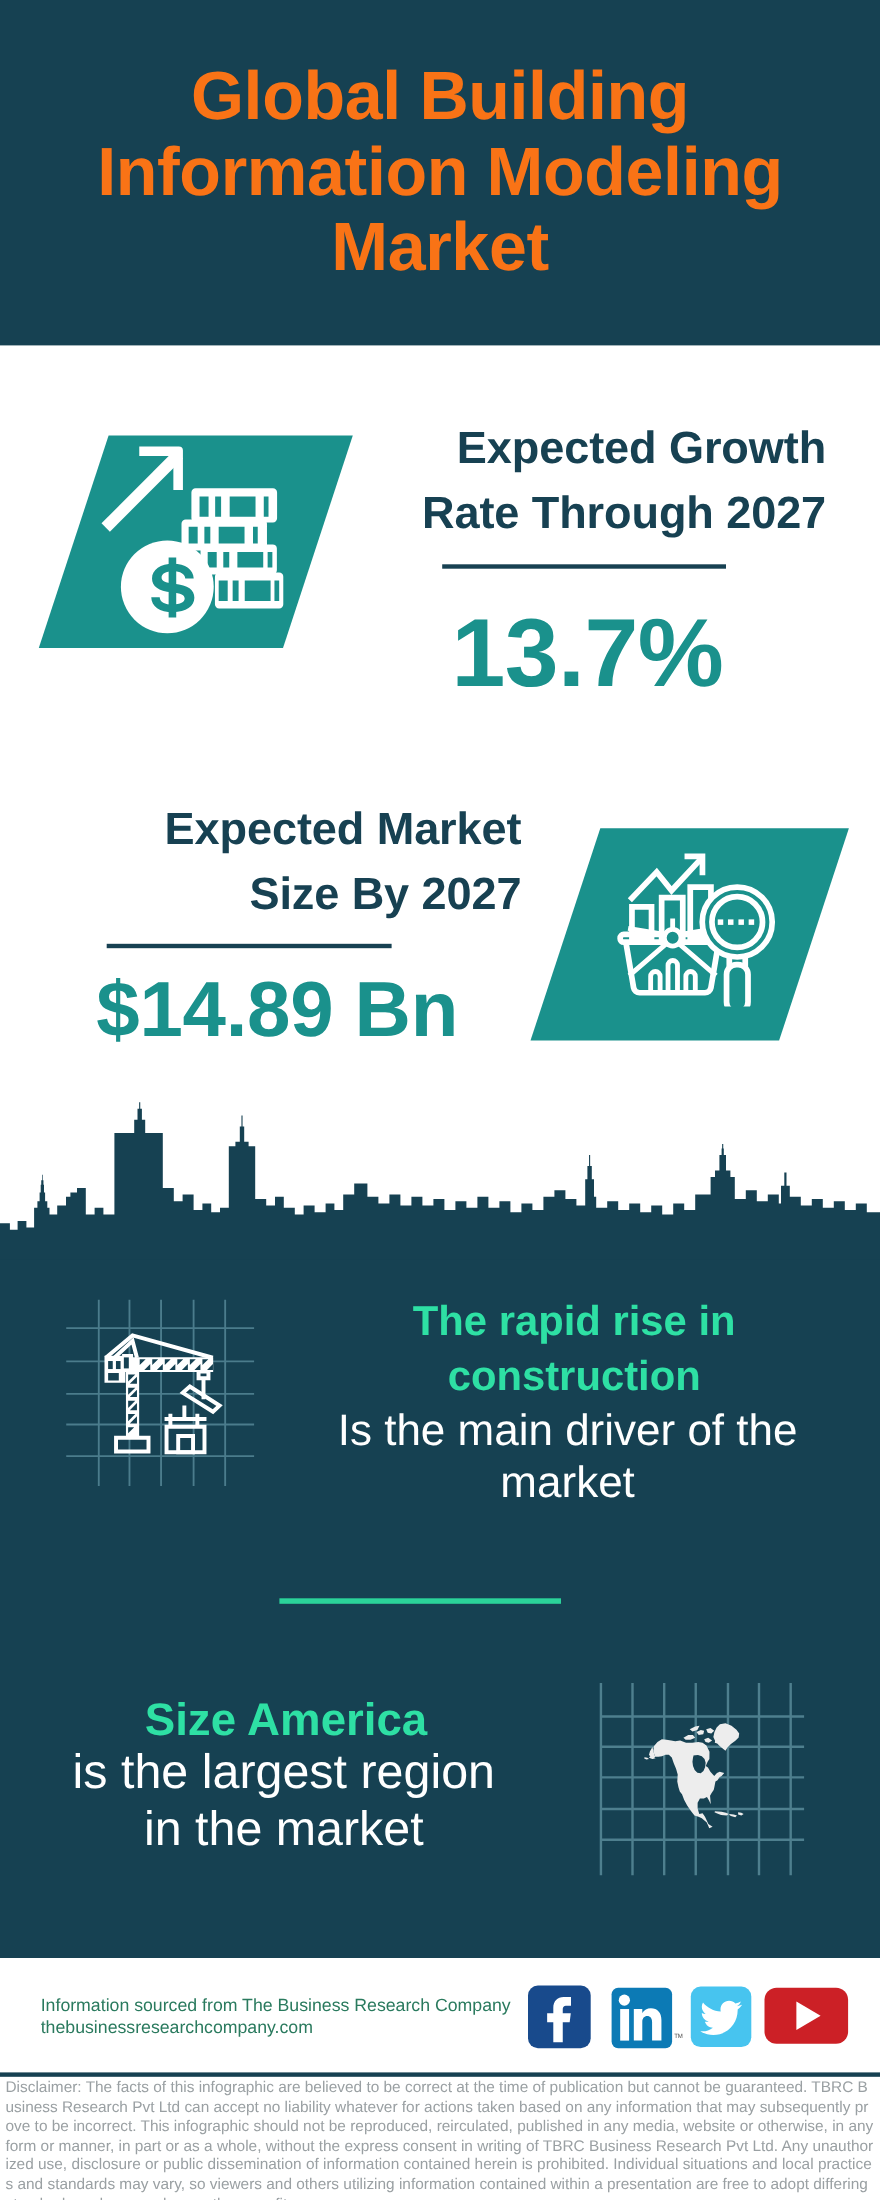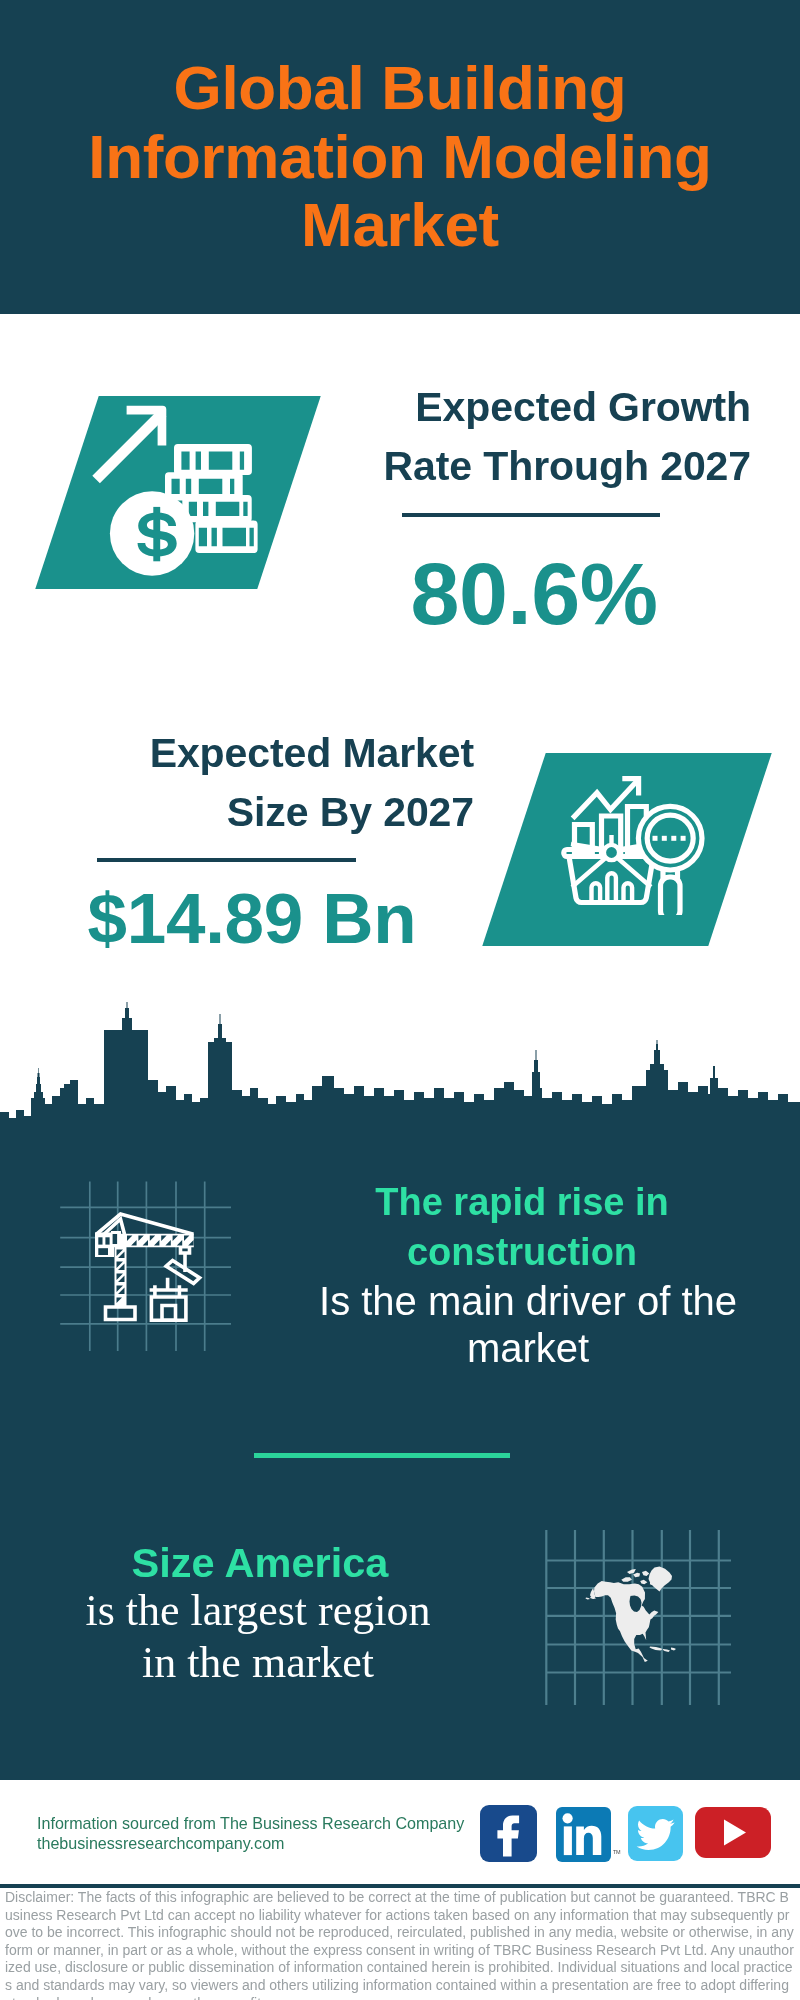--- a/index.html
+++ b/index.html
@@ -94,21 +94,21 @@
           <g fill="#1a918c">
             <path d="M153.3 506.9 h6.9 v54.4 h-6.9 z"></path>
             <path d="M157.3 512.5 c -11.3 0 -19.1 5.4 -19.1 13.3 c 0 7.2 5.7 11.3 17.9 12.6 c 8.6 1 11.8 2.6 11.8 5.8 c 0 3.3 -4 5.4 -10.8 5.4 c -7.4 0 -11.7 -2.3 -11.9 -6.7 h-7.7 c 0.2 8.5 7.6 13.6 19.7 13.6 c 12.1 0 19.5 -5.2 19.5 -13 c 0 -7.4 -5.6 -11.4 -18.3 -12.8 c -8.6 -1 -11.5 -2.6 -11.5 -5.7 c 0 -3.3 3.9 -5.6 10.3 -5.6 c 6.9 0 10.9 2.4 11.2 6.6 h7.7 c -0.3 -8.3 -7.4 -13.5 -18.8 -13.5 z"></path>
           </g>
         </g>
       </svg>
   </div>
 
   <div class="head-dark" style="position:absolute; left:331px; top:378px; width:420px;">Expected Growth<br>Rate Through 2027</div>
   <div class="rule-dark" style="position:absolute; left:402px; top:513px; width:258px;"></div>
-  <div class="big-teal big-a" style="position:absolute; left:324px; top:550px; width:420px;">80.6%</div>
+  <div class="big-teal big-a" style="position:absolute; left:324px; top:550px; width:420px;">13.7%</div>
 
   <div class="head-dark" style="position:absolute; left:24px; top:724px; width:450px;">Expected Market<br>Size By 2027</div>
   <div class="rule-dark" style="position:absolute; left:97px; top:858px; width:259px;"></div>
   <div class="big-teal big-b" style="position:absolute; left:87px; top:883px; width:330px;">$14.89 Bn</div>
 
   <div class="para" style="left:514px; top:753px; width:226px; height:193px;"></div>
   <div style="position:absolute; left:560px; top:770px; width:150px; height:145px;">
     <svg width="150" height="145" viewBox="560 770 150 145">
       <g fill="none" stroke="#ffffff" stroke-width="5.2" stroke-linecap="butt" stroke-linejoin="miter">
 
@@ -195,26 +195,26 @@
         <path d="M116.5 1249.5 v6.5 l6.5 -6.5 z M124.5 1258 v-6.5 l-6.5 6.5 z"></path>
         <path d="M116.5 1261.5 v6.5 l6.5 -6.5 z M124.5 1270 v-6.5 l-6.5 6.5 z"></path>
         <path d="M116.5 1273.5 v6.5 l6.5 -6.5 z M124.5 1282 v-6.5 l-6.5 6.5 z"></path>
         <path d="M116.5 1285.5 v6.5 l6.5 -6.5 z M124.5 1294 v-6.5 l-6.5 6.5 z"></path>
         <path d="M116.5 1297.5 v5.5 l5.5 -5.5 z"></path>
       </g>
     </svg>
   </div>
 
   <div class="txt-green-bold tg-a" style="position:absolute; left:322px; top:1178px; width:400px;">The rapid rise in<br>construction</div>
-  <div class="txt-white tw-a" style="position:absolute; left:308px; top:1278px; width:440px;">Is the main driver of the<br>market</div>
+  <div class="txt-white tw-a" style="position:absolute; left:296px; top:1278px; width:440px;">Is the main driver of the<br>market</div>
 
   <div class="rule-green" style="left:254px; top:1453px; width:256px;"></div>
 
   <div class="txt-green-bold tg-b" style="position:absolute; left:60px; top:1538px; width:400px;">Size America</div>
-  <div class="txt-white tw-b" style="position:absolute; left:38px; top:1585px; width:440px;font-family:Liberation Serif, serif;">is the largest region<br>in the market</div>
+  <div class="txt-white tw-b" style="position:absolute; left:38px; top:1585px; width:440px;">is the largest region<br>in the market</div>
 
   <div style="position:absolute; left:540px; top:1500px; width:200px; height:205px;">
     <svg width="200" height="205" viewBox="540 1500 200 205">
       <g stroke="#4e7f8e" stroke-width="2.2">
         <path d="M546 1560.5 H731 M546 1588 H731 M546 1615.8 H731 M546 1644.5 H731 M546 1672.5 H731"></path>
         <path d="M546.3 1530 V1705 M575 1530 V1705 M603.8 1530 V1705 M632.5 1530 V1705 M661.8 1530 V1705 M690 1530 V1705 M718.8 1530 V1705"></path>
       </g>
       <g fill="#ededed">
         <path d="M659.5 1591.5 L661.5 1588.5 L664.5 1585.5 L668.5 1582.5 L671.5 1579.5 L672 1576 L669.5 1572.5 L665 1568.8 L659.5 1566.5 L654.5 1567.5 L651.5 1570.5 L649.5 1574.5 L648.5 1579 L650.5 1583.5 L654 1587 L657 1589.5 Z"></path>
         <path d="M593.1 1588.1 L594.0 1591.3 L594.5 1593.9 L595.6 1597.1 L593.3 1599.0 L591.3 1597.1 L590.0 1595.2 L590.9 1592.0 Z"></path>

